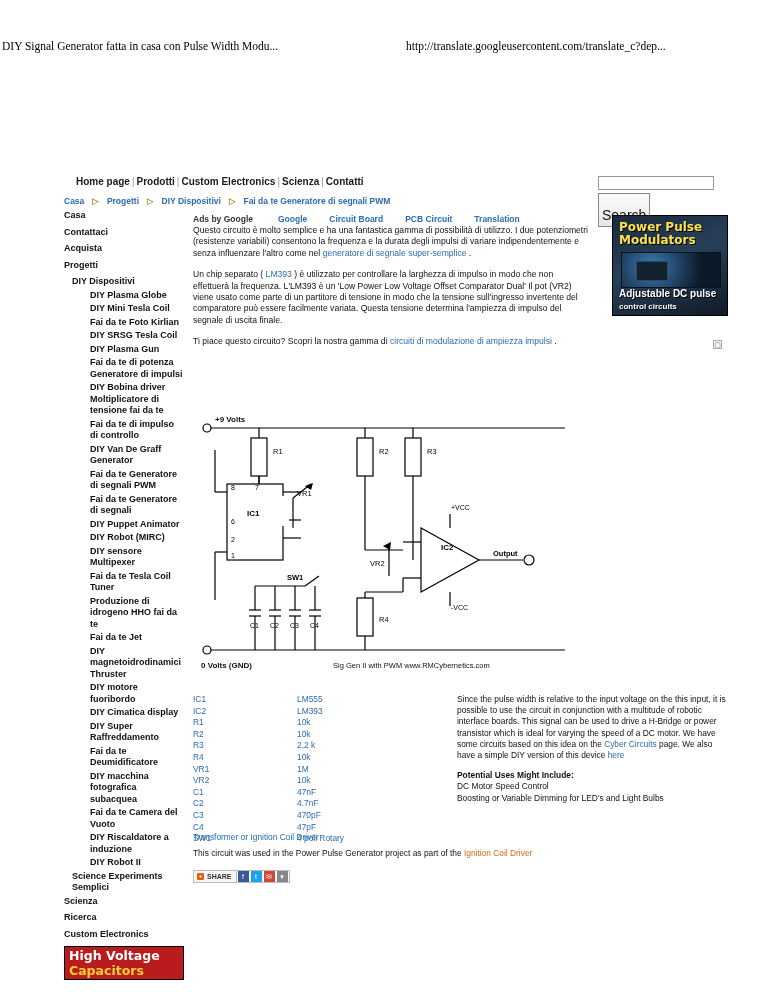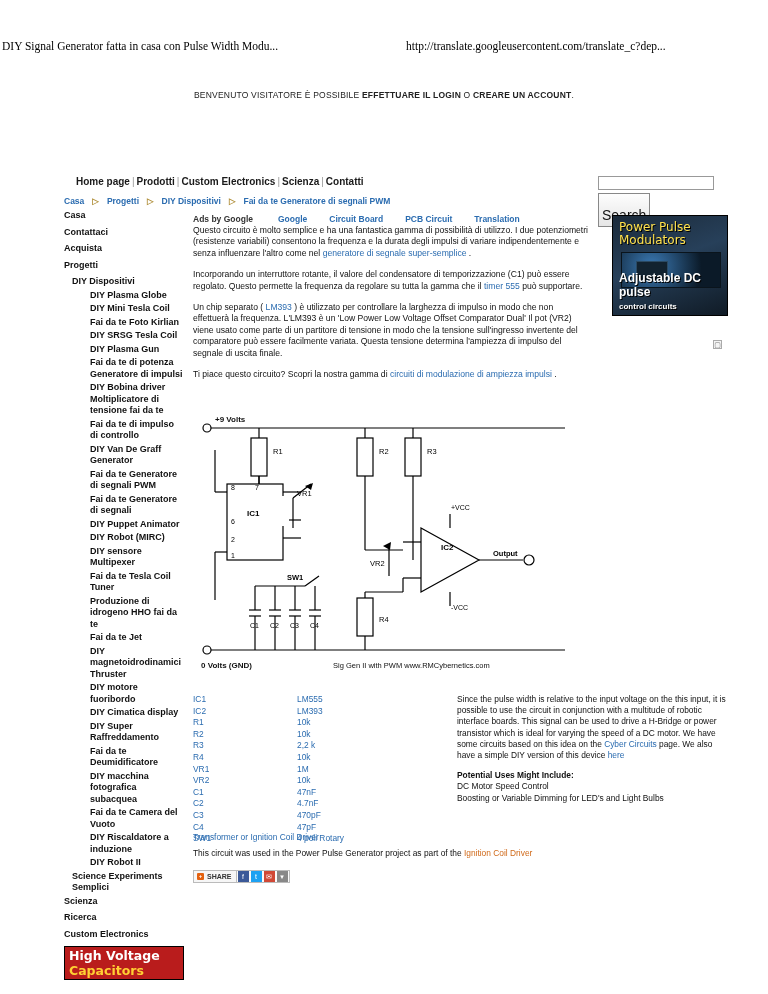--- a/index.html
+++ b/index.html
@@ -106,37 +106,38 @@
   
   .ad-img {
     position: absolute; top: 183px; left: 612px;
     width: 116px; height: 101px;
     background: linear-gradient(160deg,#1b2a3a 0%, #27405a 45%, #101b26 100%);
     border: 1px solid #000;
     overflow: hidden;
   }
   .ad-img .ad-t1 {
     position: absolute; top: 5px; left: 6px; width: 104px;
-    color: #ffe14d; font-size: 12px; font-weight: normal;
+    color: #ffe14d; font-size: 12px; font-weight: bold;
     text-shadow: 1px 1px 0 #000; line-height: 13px;
     font-family: "DejaVu Sans", sans-serif;
   }
   .ad-img .ad-chip {
     position: absolute; top: 36px; left: 8px; width: 100px; height: 36px;
     background: radial-gradient(circle at 30% 40%, #3b7ab5, #0b1a28 70%);
     border: 1px solid #0a141c;
   }
   .ad-img .ad-chip:after {
     content: ""; position: absolute; top: 8px; left: 14px;
     width: 30px; height: 18px; background: #12222f; border: 1px solid #2b4a63;
   }
   .ad-img .ad-t2 {
     position: absolute; bottom: 16px; left: 6px;
-    color: #ffffff; font-size: 12px; font-weight: bold;
+    color: #ffffff; font-size: 10px; font-weight: bold;
     text-shadow: 1px 1px 0 #000;
+    text-align: center;
   }
   .ad-img .ad-t3 {
     position: absolute; bottom: 4px; left: 6px;
     color: #ffffff; font-size: 8px; font-weight: bold;
     text-shadow: 1px 1px 0 #000;
   }
   .broken-img {
     position: absolute; top: 308px; left: 713px;
     width: 9px; height: 9px; border: 1px solid #aaa; background: #f4f4f4;
     font-size: 7px; color: #777; text-align: center; line-height: 8px;
@@ -221,23 +222,20 @@
 </head>
 <body>
 
 <div class="page">
 
   <div class="print-head">
     <span class="ph-left">DIY Signal Generator fatta in casa con Pulse Width Modu...</span>
     <span class="ph-right">http://translate.googleusercontent.com/translate_c?dep...</span>
   </div>
 
-  <div class="topbar">
-    <span>BENVENUTO VISITATORE È POSSIBILE </span><b>EFFETTUARE IL LOGIN</b><span> O </span><b>CREARE UN ACCOUNT</b><span>.</span>
-  </div>
 
   <div class="mainnav">
     <a>Home page</a><span class="sep">|</span><a>Prodotti</a><span class="sep">|</span><a>Custom Electronics</a><span class="sep">|</span><a>Scienza</a><span class="sep">|</span><a>Contatti</a>
   </div>
 
   <div class="crumbs">
     <span class="c">Casa</span><span class="arrow">▷</span><span class="c">Progetti</span><span class="arrow">▷</span><span class="c">DIY Dispositivi</span><span class="arrow">▷</span><span class="c">Fai da te Generatore di segnali PWM</span>
   </div>
 
   <input class="searchbox" value="" placeholder="" style="">
@@ -284,23 +282,20 @@
   <div class="adsby">Ads by Google</div>
   <div class="ads-links">
     <span>Google</span><span>Circuit Board</span><span>PCB Circuit</span><span>Translation</span>
   </div>
 
   <div class="article">
     <p class="art-p">
       <span>Questo circuito è molto semplice e ha una fantastica gamma di possibilità di utilizzo. I due potenziometri (resistenze variabili) consentono la frequenza e la durata degli impulsi di variare indipendentemente e senza influenzare l'altro come nel </span><a>generatore di segnale super-semplice</a><span> .</span>
     </p>
     <p class="art-p">
-      <span>Incorporando un interruttore rotante, il valore del condensatore di temporizzazione (C1) può essere regolato. Questo permette la frequenza da regolare su tutta la gamma che il </span><a>timer 555</a><span> può supportare.</span>
-    </p>
-    <p class="art-p">
       <span>Un chip separato ( </span><a>LM393</a><span> ) è utilizzato per controllare la larghezza di impulso in modo che non effettuerà la frequenza. L'LM393 è un 'Low Power Low Voltage Offset Comparator Dual' Il pot (VR2) viene usato come parte di un partitore di tensione in modo che la tensione sull'ingresso invertente del comparatore può essere facilmente variata. Questa tensione determina l'ampiezza di impulso del segnale di uscita finale.</span>
     </p>
     <p class="art-p">
       <span>Ti piace questo circuito? Scopri la nostra gamma di </span><a>circuiti di modulazione di ampiezza impulsi</a><span> .</span>
     </p>
   </div>
 
   <div class="ad-img">
     <div class="ad-t1">
       <span>Power Pulse</span><br>

